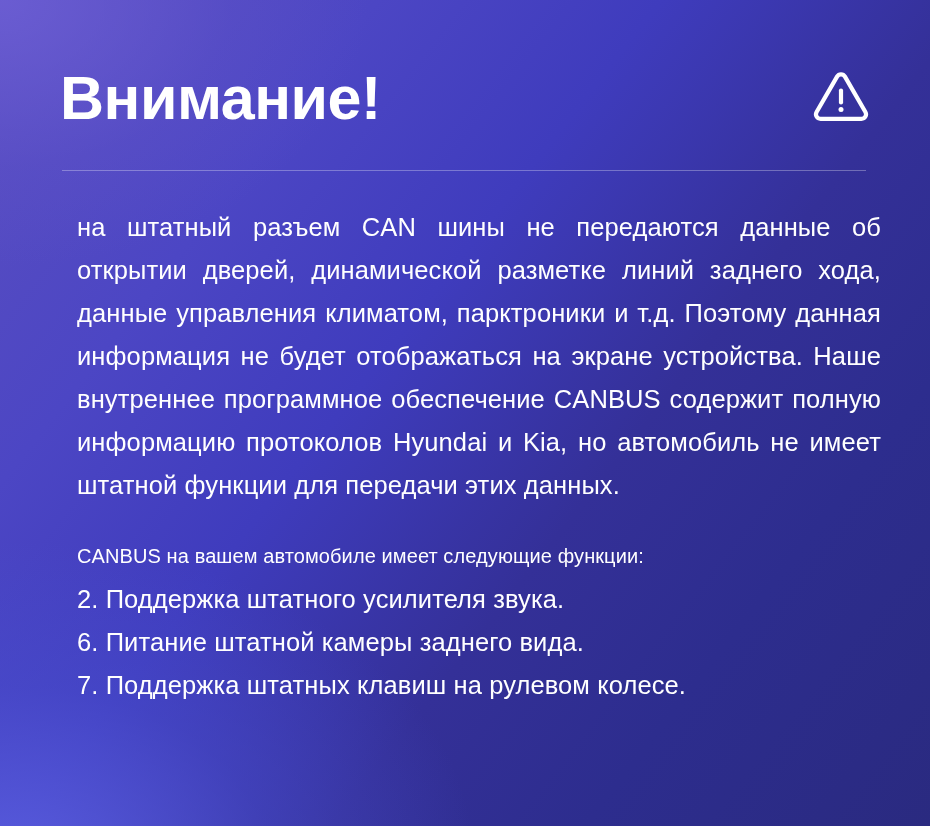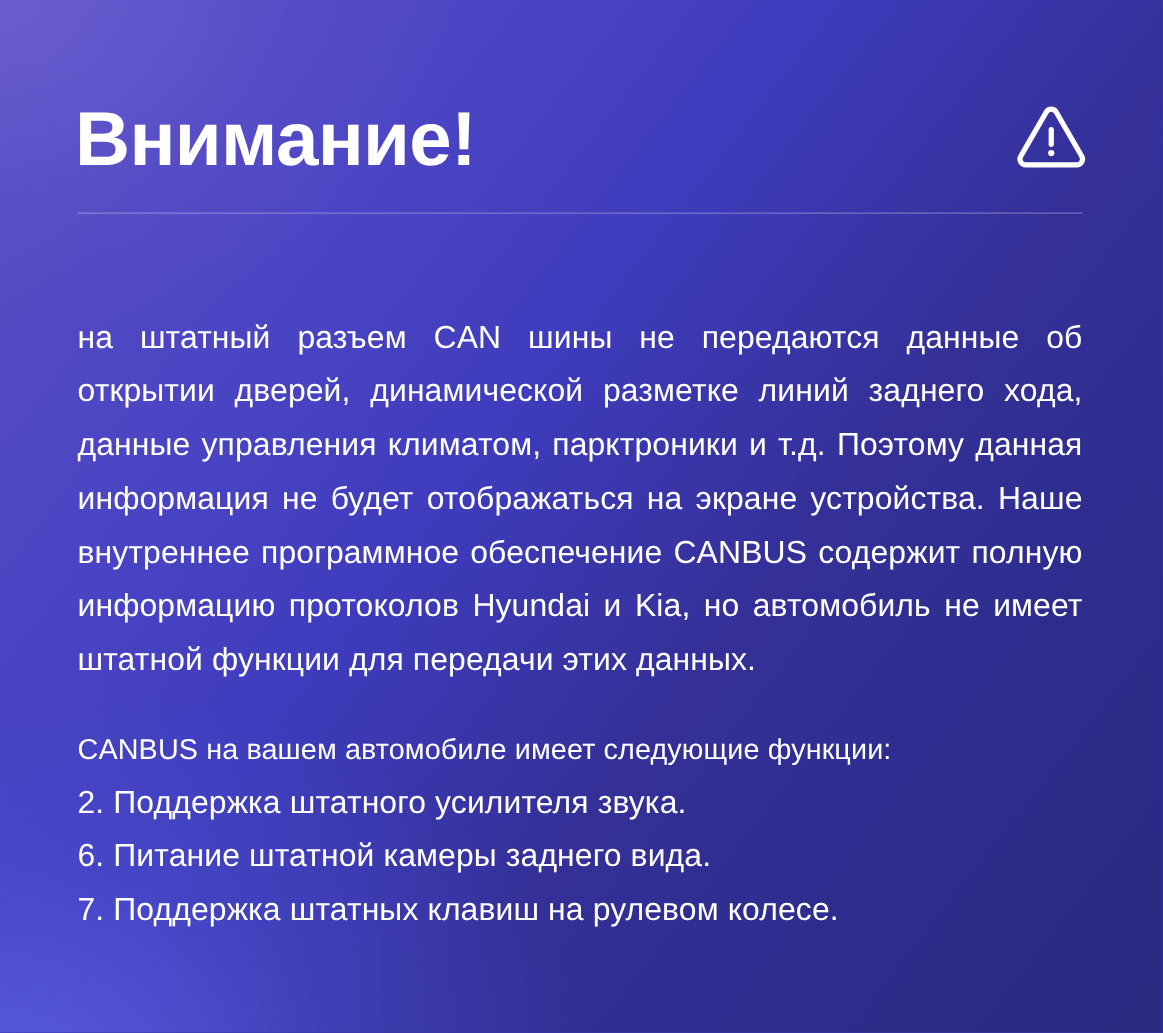--- a/index.html
+++ b/index.html
@@ -37,21 +37,21 @@
                       #3f3cbd 42%,
                       #343098 62%,
                       #2d2d8e 78%,
                       #2a2a80 100%);
   }
 
   
   .poster-header {
     position: absolute;
     left: 60px;
-    top: 59px;
+    top: 46px;
     width: 806px;
     height: 104px;
     display: flex;
     align-items: center;
     justify-content: space-between;
     gap: 27px;
   }
 
   .poster-title {
     margin: 0;
@@ -77,24 +77,23 @@
     left: 62px;
     top: 170px;
     width: 804px;
     height: 1px;
     background: rgba(255, 255, 255, 0.30);
   }
 
   
   .content {
     position: absolute;
-    left: 62px;
+    left: 77px;
     top: 206px;
     width: 804px;
-    margin-top: 43px;
   }
 
   .para {
     margin: 0;
     color: #ffffff;
     font-size: 25.5px;
     line-height: 43px;
     font-weight: 400;
     text-align: justify;
     text-justify: inter-word;
@@ -115,21 +114,21 @@
     color: #ffffff;
     font-size: 25.5px;
     line-height: 43px;
     font-weight: 400;
     white-space: nowrap;
     letter-spacing: 0.1px;
   }
 
   .lead-line {
     color: #ffffff;
-    font-size: 23px;
+    font-size: 20px;
     line-height: 43px;
     font-weight: 400;
     white-space: nowrap;
     letter-spacing: 0.1px;
   }
 </style>
 </head>
 <body>
 
 <div class="poster">

